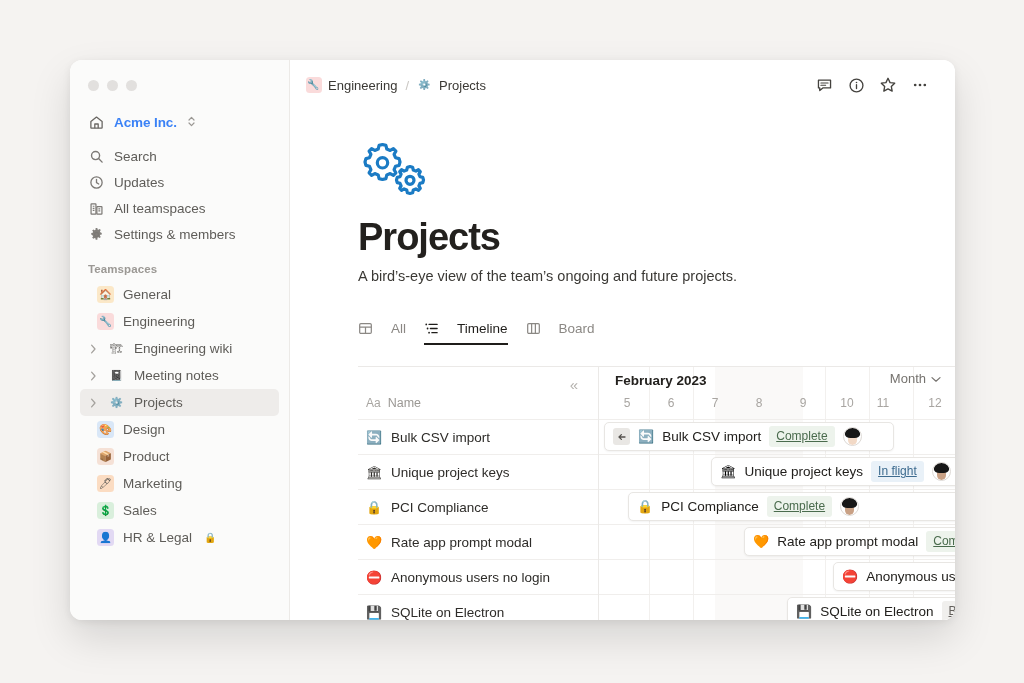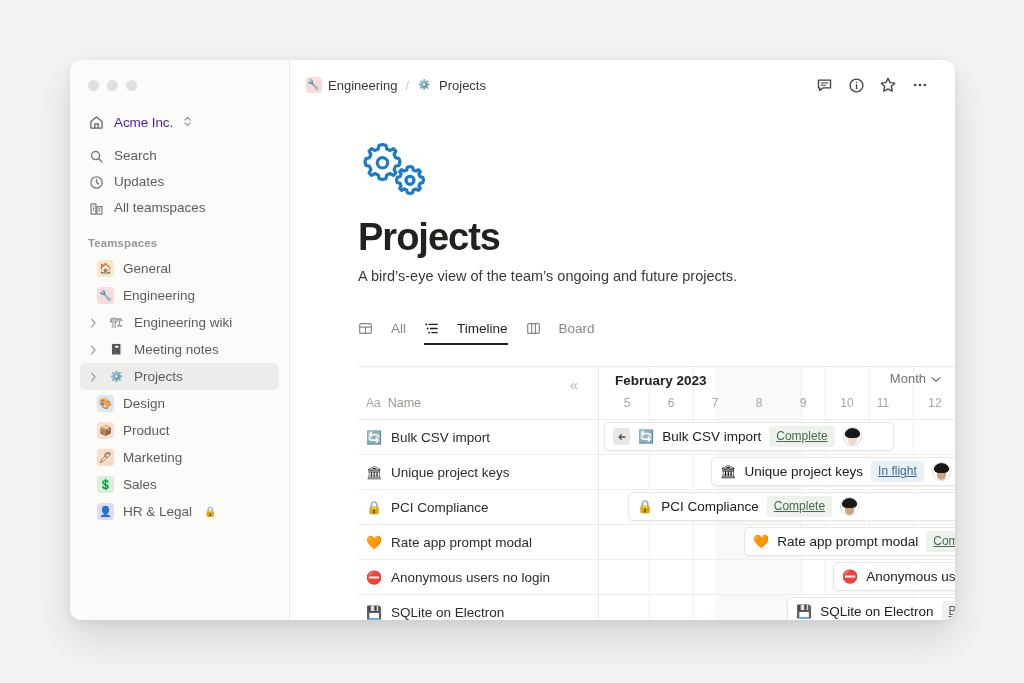--- a/index.html
+++ b/index.html
@@ -33,25 +33,25 @@
     position: relative;
   }
   .traffic { display: flex; gap: 8px; padding: 20px 0 0 18px; }
   .dot { width: 11px; height: 11px; border-radius: 50%; background: #e2e0de; }
 
   .ws-row {
     display: flex; align-items: center; gap: 9px;
     margin: 19px 10px 8px 10px; padding: 4px 8px;
     border-radius: 5px; cursor: pointer;
   }
-  .ws-name { font-size: 13.5px; font-weight: 400; color: #4c1d95; letter-spacing: -.1px; }
+  .ws-name { font-size: 13.5px; font-weight: 700; color: #3b82f6; letter-spacing: -.1px; }
   .ws-chev { font-size: 10px; color: #9b9894; margin-left: 1px; line-height: 1; }
 
   .nav-item {
-    display: flex; gap: 10px;
+    display: flex; align-items: center; gap: 10px;
     margin: 0 10px; padding: 5px 8px; border-radius: 5px;
     font-size: 13.5px; color: #5e5c58; cursor: pointer;
   }
   .nav-item .ico { width: 16px; height: 16px; display: flex; align-items: center; justify-content: center; color: #8b8884; flex: 0 0 16px; }
 
   .section-label {
     font-size: 11.5px; color: #9b9894; font-weight: 600;
     padding: 0 18px; margin: 16px 0 6px 0; letter-spacing: .1px;
   }
 
@@ -207,20 +207,29 @@
         </div>
         <div class="nav-item">
           <span class="ico">
             <svg width="15" height="15" viewBox="0 0 16 16" fill="none" stroke="#7c7975" stroke-width="1.3">
               <rect x="2.2" y="3" width="5.2" height="11" rx=".5"></rect>
               <rect x="8.4" y="6" width="5.4" height="8" rx=".5"></rect>
               <path d="M4 5.6h1.8M4 7.8h1.8M4 10h1.8M10 8.4h2M10 10.6h2"></path>
             </svg>
           </span>
           <span>All teamspaces</span>
+        </div>
+        <div class="nav-item">
+          <span class="ico">
+            <svg width="15" height="15" viewBox="0 0 16 16" fill="#7c7975">
+              <path d="M8 5.1a2.9 2.9 0 1 0 0 5.8 2.9 2.9 0 0 0 0-5.8zm0 1.5a1.4 1.4 0 1 1 0 2.8 1.4 1.4 0 0 1 0-2.8z"></path>
+              <path d="M7.1 1h1.8l.25 1.6.9.37 1.3-.95 1.27 1.27-.95 1.3.37.9L13.6 6.3v1.8l-1.6.25-.37.9.95 1.3-1.27 1.27-1.3-.95-.9.37L8.9 13.6H7.1l-.25-1.6-.9-.37-1.3.95-1.27-1.27.95-1.3-.37-.9L2.4 8.1V6.3l1.6-.25.37-.9-.95-1.3L4.69 2.58l1.3.95.9-.37z" opacity=".95"></path>
+            </svg>
+          </span>
+          <span>Settings &amp; members</span>
         </div>
       </div>
 
       <div class="section-label">Teamspaces</div>
 
       <div id="teamspace-list">
           <div class="ts-item">
             <span class="twisty" style="flex-basis: 0px; width: 0px;"></span>
             <span class="ts-emoji" style="background: rgb(251, 232, 200);">🏠</span>
             <span class="ts-label">General</span>

